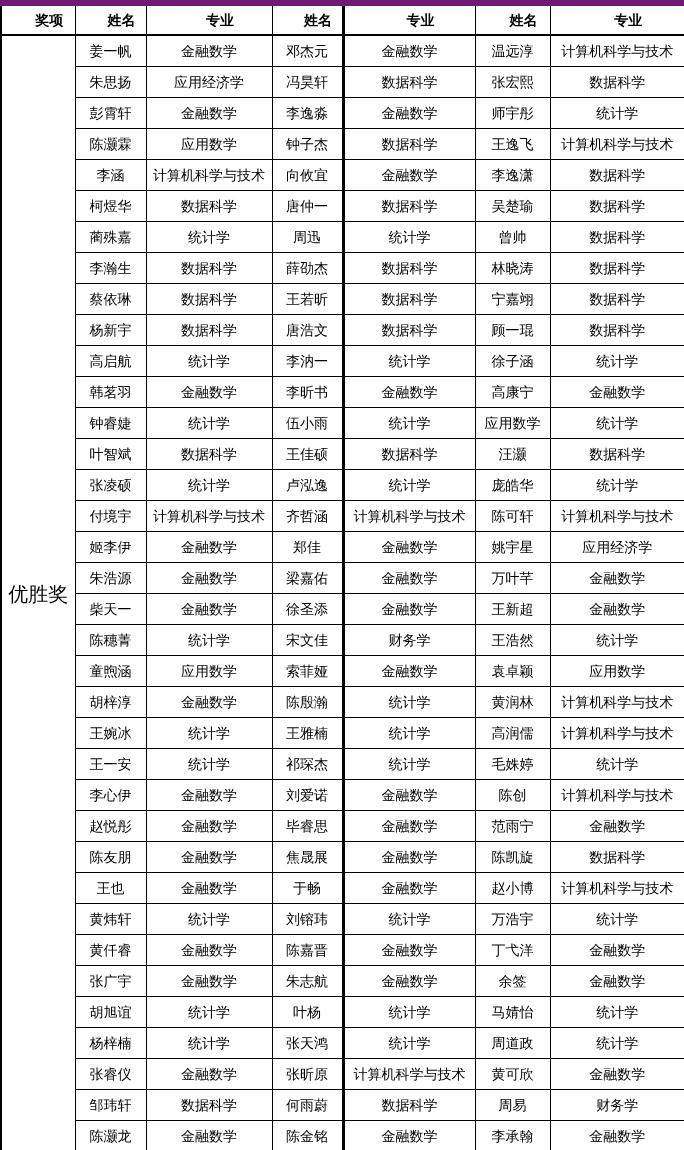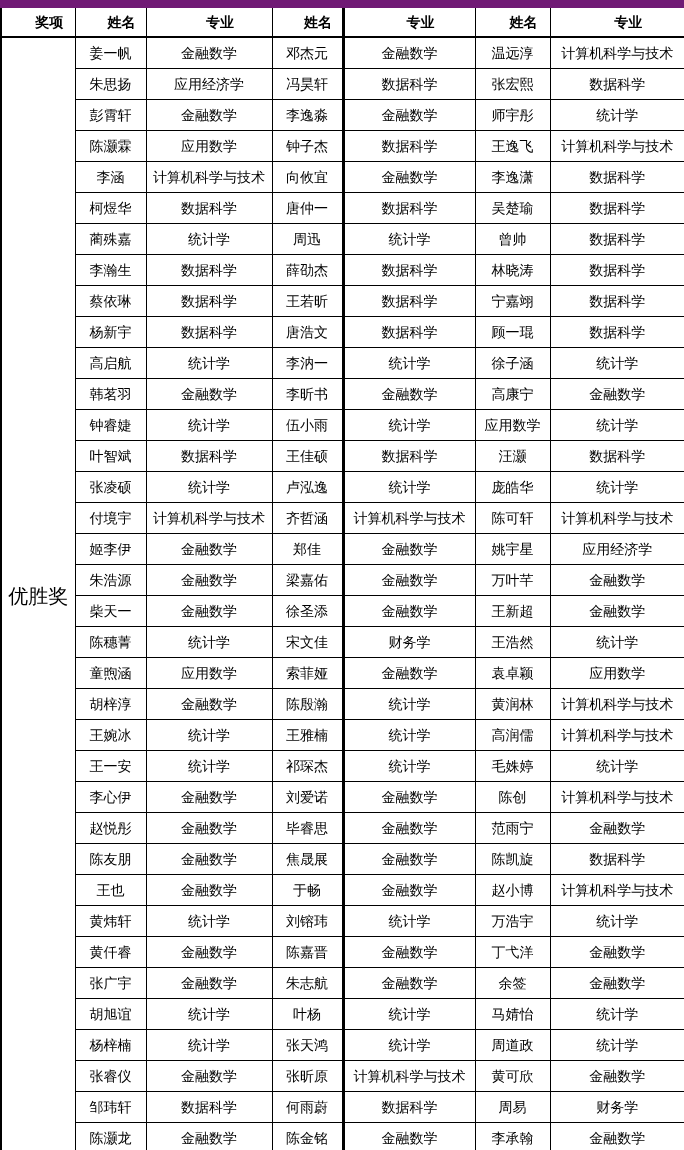--- a/index.html
+++ b/index.html
@@ -28,21 +28,21 @@
     padding: 0 2px;
     font-size: 14px;
     line-height: 1;
     overflow: hidden;
     white-space: nowrap;
     background: #ffffff;
   }
   table.awards th {
     height: 28px;
     font-weight: bold;
-    border-top: 8px solid #701a75;
+    border-top: 6px solid #701a75;
     border-bottom: 2px solid #000000;
     padding-left: 24px;
   }
   table.awards td {
     height: 30px;
   }
   table.awards .edge-left   { border-left: 2px solid #000000; }
   table.awards .edge-right  { border-right: 2px solid #000000; }
   table.awards tr:last-child td { border-bottom: 4px solid #c4b5fd; }
   table.awards .thick-left  { border-left: 3px solid #000000; }

